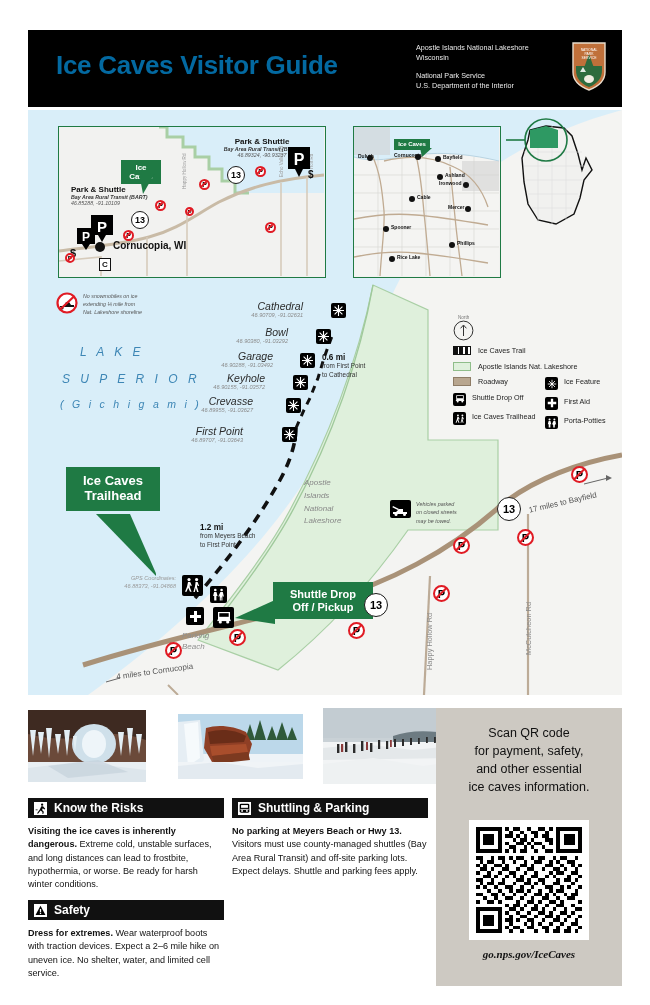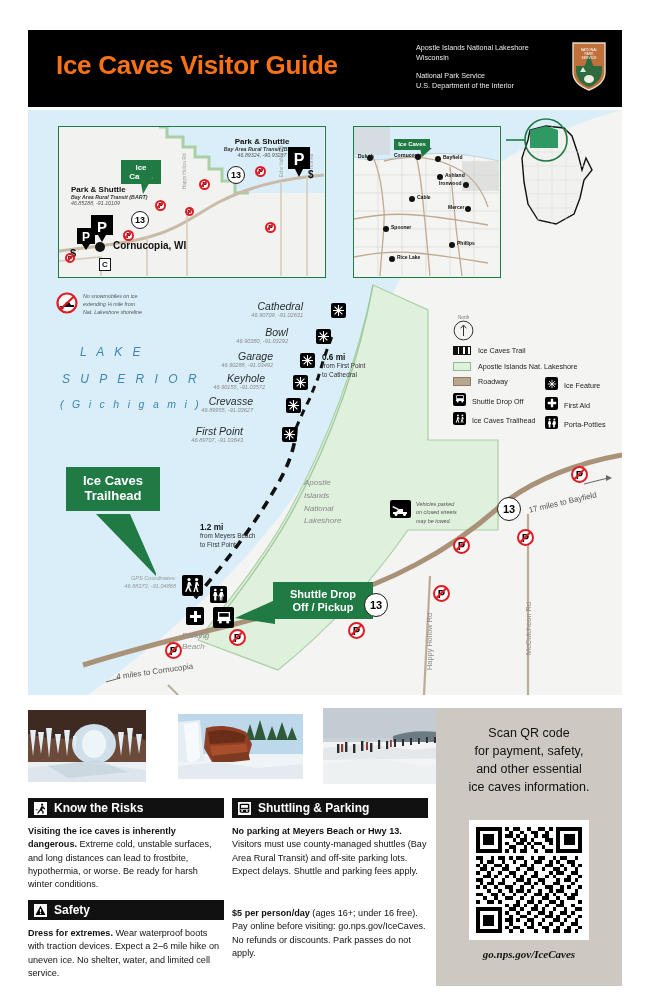--- a/index.html
+++ b/index.html
@@ -14,21 +14,21 @@
 
   
   .header {
     position: absolute; left: 28px; top: 30px;
     width: 594px; height: 77px;
     background: #000; color: #fff;
   }
   .header-title {
     position: absolute; left: 28px; top: 20px;
     font-size: 26px; font-weight: bold; letter-spacing: -0.3px;
-    color: #f97316;
+    color: #0369a1;
     text-align: center;
   }
   .header-meta {
     position: absolute; left: 388px; top: 13px;
     font-size: 7.2px; line-height: 1.45; color: #e9e9e9;
   }
   .header-meta .blk { margin-bottom: 7px; }
   .nps-arrowhead {
     position: absolute; right: 14px; top: 10px;
     width: 38px; height: 52px;
@@ -103,21 +103,21 @@
     position:absolute; font-style: italic; color:#8a8a8a;
     font-size: 5.6px; text-align: right; white-space: nowrap;
   }
   .ice-feature {
     position:absolute; width:15px; height:15px; background:#000;
     border-radius:2px; display:flex; align-items:center; justify-content:center;
   }
 
   
   .legend { position:absolute; left: 425px; top: 205px; width: 170px; }
-  .legend-row { display:flex; align-items:flex-end; margin-bottom: 6.5px; }
+  .legend-row { display:flex; align-items:flex-start; margin-bottom: 6.5px; }
   .legend-swatch { width:18px; height:9px; margin-right:7px; flex:none; }
   .legend-ico { width:13px; height:13px; margin-right:6px; flex:none;
                 background:#000; border-radius:2px;
                 display:flex;align-items:center;justify-content:center; }
   .legend-txt { font-size:7.2px; color:#222; }
   .legend-cols { display:flex; }
   .legend-cols > div { }
 
   
   .photos { position:absolute; left:28px; top:708px; width:396px; height:80px; }
@@ -784,23 +784,20 @@
         </svg>
       </span>
       <span>Safety</span>
     </div>
     <div class="panel-body">
       <b>Dress for extremes.</b><span> Wear waterproof boots with traction devices. Expect a 2–6 mile hike on uneven ice. No shelter, water, and limited cell service.</span>
     </div>
   </div>
 
   <div class="panel" style="left:232px;top:900px;">
-    <div class="panel-body">
-      <b>$5 per person/day</b><span> (ages 16+; under 16 free). Pay online before visiting: go.nps.gov/IceCaves. No refunds or discounts. Park passes do not apply.</span>
-    </div>
   </div>
 
   <div class="qrpanel">
     <div class="qr-head">
       <div class="l1">Scan QR code</div>
       <div>for payment, safety,</div>
       <div>and other essential</div>
       <div>ice caves information.</div>
     </div>
     <div class="qr-img">

